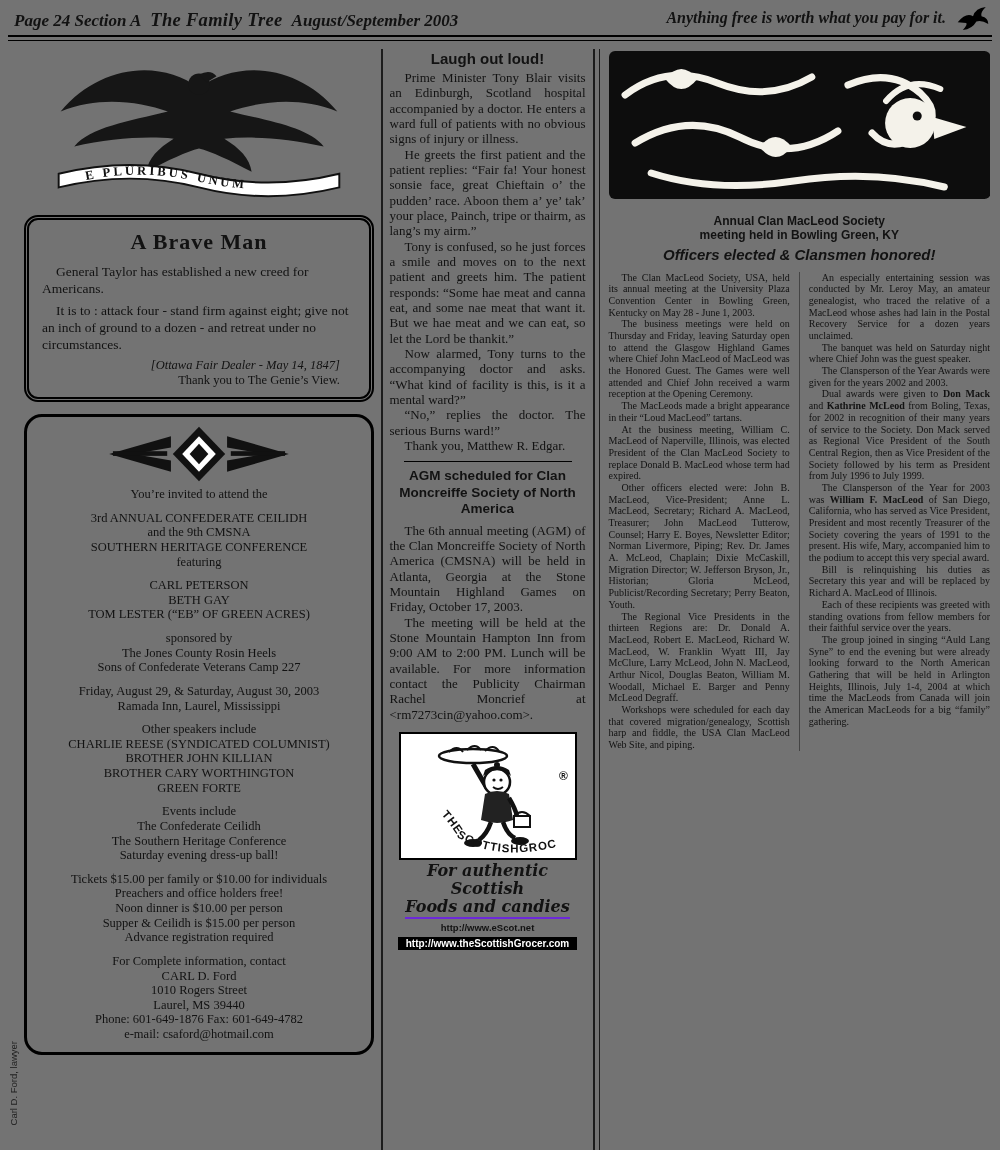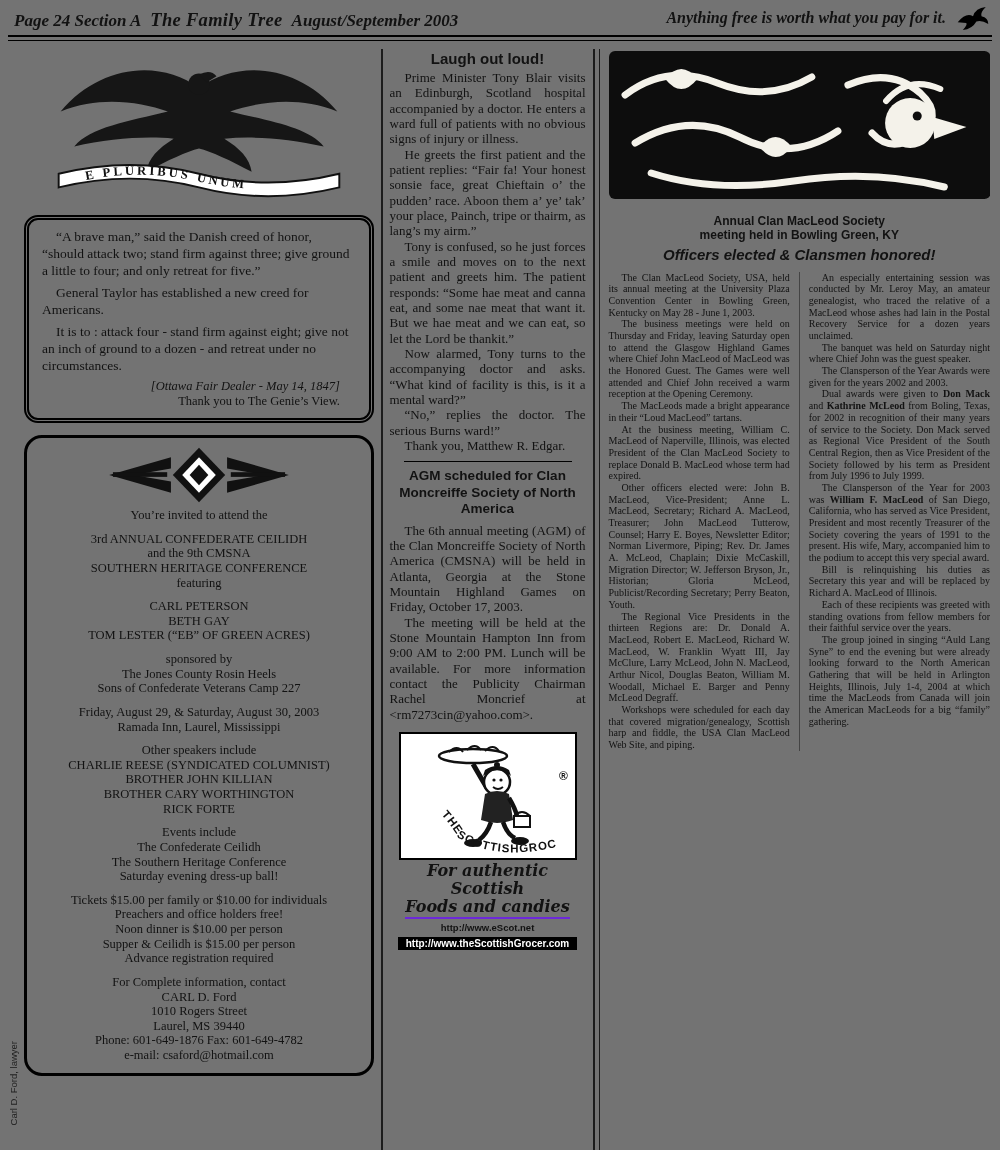--- a/index.html
+++ b/index.html
@@ -87,22 +87,22 @@
           <path d="M160,24 q12,-6 18,2 l-10,6 Z" fill="#161616"></path>
           <path d="M16,126 Q90,108 160,126 Q230,144 304,126 L304,140 Q230,158 160,140 Q90,122 16,140 Z" fill="#fff" stroke="#111" stroke-width="2"></path>
           <path id="motto-path" d="M28,136 Q95,119 160,134 Q228,150 296,132" fill="none"></path>
           <text font-family="Liberation Serif, serif" font-size="13" font-weight="bold" letter-spacing="3" fill="#111">
             <textPath href="#motto-path" startOffset="6%">E PLURIBUS UNUM</textPath>
           </text>
         </svg>
       </div>
 
       <section class="brave-box">
+        <h2 class="brave-title">A Brave Man</h2>
         <div class="plist">
-            <p>“A brave man,” said the Danish creed of honor, “should attack two; stand firm against three; give ground a little to four; and only retreat for five.”</p>
             <p>General Taylor has established a new creed for Americans.</p>
             <p>It is to : attack four - stand firm against eight; give not an inch of ground to a dozen - and retreat under no circumstances.</p>
           </div>
         <div class="brave-cite">[Ottawa Fair Dealer - May 14, 1847]</div>
         <div class="brave-thanks">Thank you to The Genie’s View.</div>
       </section>
 
       <section class="ceilidh-box">
         <div>
           <svg width="190" height="58" viewBox="0 0 200 62">
@@ -126,21 +126,21 @@
             <p>TOM LESTER (“EB” OF GREEN ACRES)</p>
             <p class="sp">sponsored by</p>
             <p>The Jones County Rosin Heels</p>
             <p>Sons of Confederate Veterans Camp 227</p>
             <p class="sp">Friday, August 29, &amp; Saturday, August 30, 2003</p>
             <p>Ramada Inn, Laurel, Mississippi</p>
             <p class="sp">Other speakers include</p>
             <p>CHARLIE REESE (SYNDICATED COLUMNIST)</p>
             <p>BROTHER JOHN KILLIAN</p>
             <p>BROTHER CARY WORTHINGTON</p>
-            <p>RICK FORTE</p>
+            <p>GREEN FORTE</p>
             <p class="sp">Events include</p>
             <p>The Confederate Ceilidh</p>
             <p>The Southern Heritage Conference</p>
             <p>Saturday evening dress-up ball!</p>
             <p class="sp">Tickets $15.00 per family or $10.00 for individuals</p>
             <p>Preachers and office holders free!</p>
             <p>Noon dinner is $10.00 per person</p>
             <p>Supper &amp; Ceilidh is $15.00 per person</p>
             <p>Advance registration required</p>
             <p class="sp">For Complete information, contact</p>

